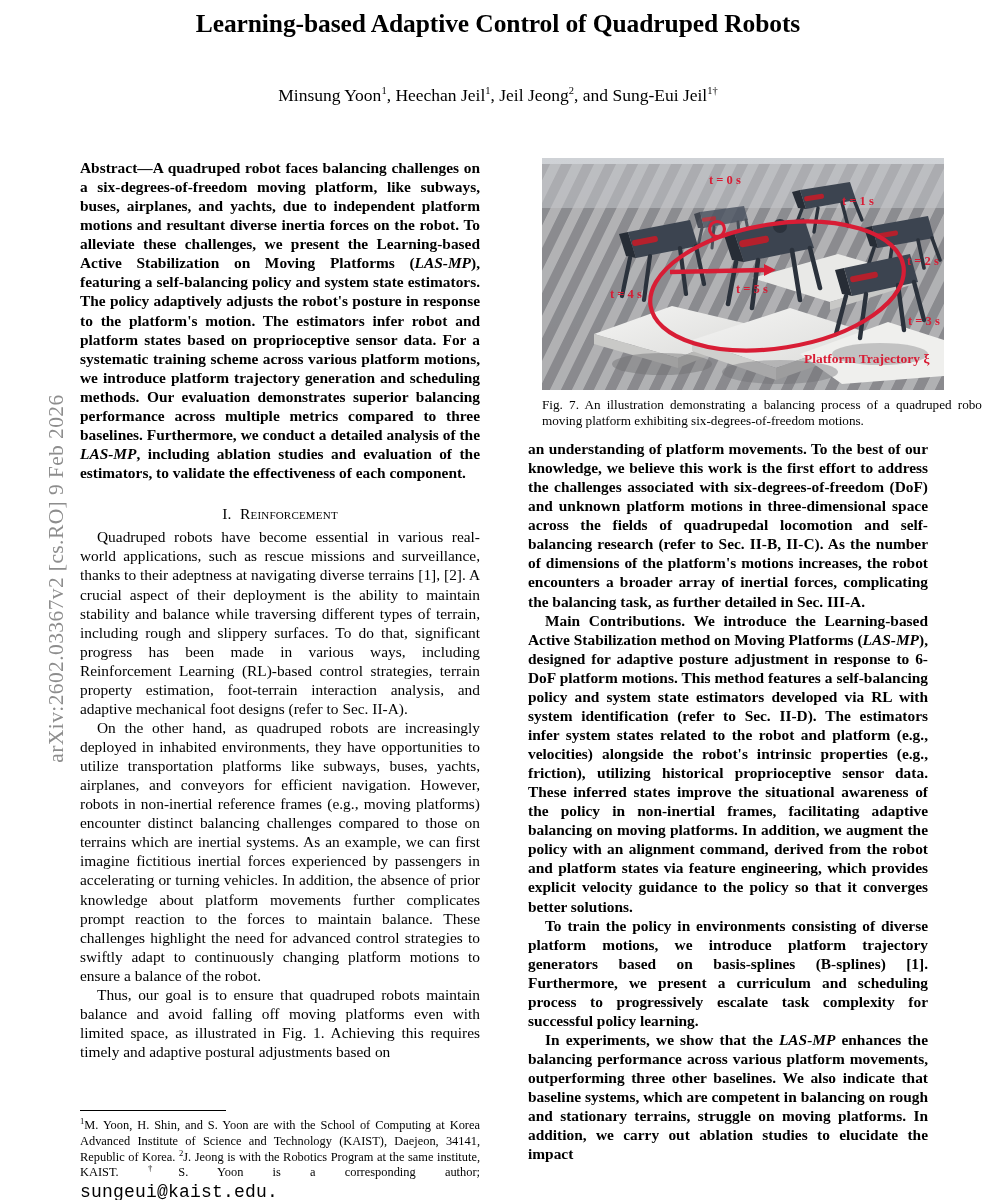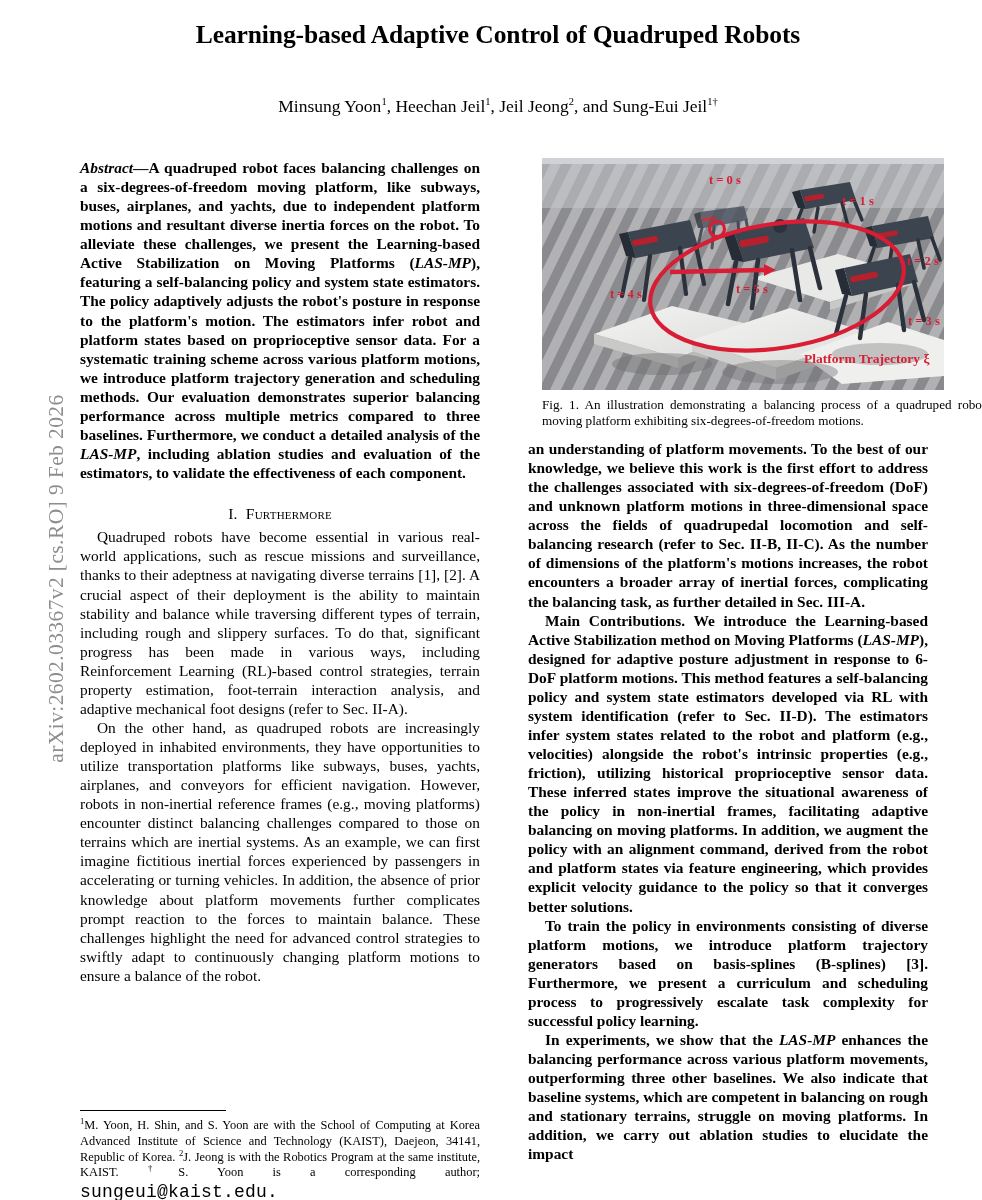--- a/index.html
+++ b/index.html
@@ -39,21 +39,21 @@
     top: 0px;
     width: 840px;
     text-align: center;
   }
   .paper-title {
     font-size: 25.5px;
     font-weight: bold;
     line-height: 1.30;
     letter-spacing: -0.1px;
     margin: 0;
-    padding-top: 18px;
+    padding-top: 7px;
   }
   .authors {
     margin-top: 44px;
     font-size: 17.5px;
     line-height: 1.3;
   }
   .authors sup {
     font-size: 10.5px;
     vertical-align: super;
     line-height: 0;
@@ -73,21 +73,20 @@
   .col-left  { left: 80px; }
   .col-right { left: 528px; }
 
   .abstract {
     font-weight: bold;
     text-align: justify;
     margin: 0;
   }
   .abstract .ab-head {
     font-weight: bold;
-    font-style: italic;
   }
   .ital { font-style: italic; }
 
   .sec-head {
     text-align: center;
     font-size: 15.6px;
     font-variant: small-caps;
     margin: 22px 0 4px 0;
     font-weight: normal;
     letter-spacing: 0.2px;
@@ -165,25 +164,26 @@
   <div class="authors">
     <span>Minsung Yoon</span><sup>1</sup><span>, </span><span>Heechan Jeil</span><sup>1</sup><span>, </span><span>Jeil Jeong</span><sup>2</sup><span>, and </span><span>Sung-Eui Jeil</span><sup>1†</sup>
   </div>
 </div>
 
 <div class="col col-left">
 
   <p class="abstract"><span class="ab-head">Abstract</span><span>—</span><span>A quadruped robot faces balancing challenges on a six-degrees-of-freedom moving platform, like subways, buses, airplanes, and yachts, due to independent platform motions and resultant diverse inertia forces on the robot. To alleviate these challenges, we present the Learning-based Active Stabilization on Moving Platforms (</span><span class="ital">LAS-MP</span><span>), featuring a self-balancing policy and system state estimators. The policy adaptively adjusts the robot's posture in response to the platform's motion. The estimators infer robot and platform states based on proprioceptive sensor data. For a systematic training scheme across various platform motions, we introduce platform trajectory generation and scheduling methods. Our evaluation demonstrates superior balancing performance across multiple metrics compared to three baselines. Furthermore, we conduct a detailed analysis of the </span><span class="ital">LAS-MP</span><span>, including ablation studies and evaluation of the estimators, to validate the effectiveness of each component.</span></p>
 
   <div class="sec-head">
-    <span>I.</span>&nbsp;&nbsp;<span>Furthermore</span>
+    <span>I.</span>&nbsp;&nbsp;<span>Reinforcement</span>
   </div>
 
   <p class="para first">Quadruped robots have become essential in various real-world applications, such as rescue missions and surveillance, thanks to their adeptness at navigating diverse terrains [1], [2]. A crucial aspect of their deployment is the ability to maintain stability and balance while traversing different types of terrain, including rough and slippery surfaces. To do that, significant progress has been made in various ways, including Reinforcement Learning (RL)-based control strategies, terrain property estimation, foot-terrain interaction analysis, and adaptive mechanical foot designs (refer to Sec. II-A).</p>
   <p class="para">On the other hand, as quadruped robots are increasingly deployed in inhabited environments, they have opportunities to utilize transportation platforms like subways, buses, yachts, airplanes, and conveyors for efficient navigation. However, robots in non-inertial reference frames (e.g., moving platforms) encounter distinct balancing challenges compared to those on terrains which are inertial systems. As an example, we can first imagine fictitious inertial forces experienced by passengers in accelerating or turning vehicles. In addition, the absence of prior knowledge about platform movements further complicates prompt reaction to the forces to maintain balance. These challenges highlight the need for advanced control strategies to swiftly adapt to continuously changing platform motions to ensure a balance of the robot.</p>
+  <p class="para">Thus, our goal is to ensure that quadruped robots maintain balance and avoid falling off moving platforms even with limited space, as illustrated in Fig. 1. Achieving this requires timely and adaptive postural adjustments based on</p>
 </div>
 
 <div class="figure-wrap">
   <div class="figure-img">
     <svg width="402" height="232" viewBox="0 0 402 232">
       <defs>
         <pattern id="floorTile" width="22" height="11" patternUnits="userSpaceOnUse" patternTransform="skewX(-26) scale(1,1)">
           <rect width="22" height="11" fill="#b0b0b2"></rect>
           <rect width="11" height="11" fill="#86868a"></rect>
         </pattern>
@@ -278,26 +278,26 @@
       <text class="fig-label" x="167" y="26" font-size="12.5">t = 0 s</text>
       <text class="fig-label" x="300" y="47" font-size="12.5">t = 1 s</text>
       <text class="fig-label" x="365" y="107" font-size="12.5">t = 2 s</text>
       <text class="fig-label" x="366" y="167" font-size="12.5">t = 3 s</text>
       <text class="fig-label" x="68" y="140" font-size="12.5">t = 4 s</text>
       <text class="fig-label" x="194" y="135" font-size="12.5">t = 5 s</text>
       <text class="fig-label" x="262" y="205" font-size="13.5">Platform Trajectory ξ</text>
     </svg>
   </div>
   <div class="fig-caption">
-    <span>Fig. 1.</span>
+    <span>Fig. 7.</span>
     <span>An illustration demonstrating a balancing process of a quadruped robot on a moving platform exhibiting six-degrees-of-freedom motions.</span>
   </div>
 </div>
 
 <div class="col col-right" style="top:439px;font-weight:bold;">
   <p class="para" style="text-indent:0;">an understanding of platform movements. To the best of our knowledge, we believe this work is the first effort to address the challenges associated with six-degrees-of-freedom (DoF) and unknown platform motions in three-dimensional space across the fields of quadrupedal locomotion and self-balancing research (refer to Sec. II-B, II-C). As the number of dimensions of the platform's motions increases, the robot encounters a broader array of inertial forces, complicating the balancing task, as further detailed in Sec. III-A.</p>
   <p class="para"><strong>Main Contributions</strong><span>. We introduce the Learning-based Active Stabilization method on Moving Platforms (</span><span class="ital">LAS-MP</span><span>), designed for adaptive posture adjustment in response to 6-DoF platform motions. This method features a self-balancing policy and system state estimators developed via RL with system identification (refer to Sec. II-D). The estimators infer system states related to the robot and platform (e.g., velocities) alongside the robot's intrinsic properties (e.g., friction), utilizing historical proprioceptive sensor data. These inferred states improve the situational awareness of the policy in non-inertial frames, facilitating adaptive balancing on moving platforms. In addition, we augment the policy with an alignment command, derived from the robot and platform states via feature engineering, which provides explicit velocity guidance to the policy so that it converges better solutions.</span></p>
-  <p class="para">To train the policy in environments consisting of diverse platform motions, we introduce platform trajectory generators based on basis-splines (B-splines) [3]. Furthermore, we present a curriculum and scheduling process to progressively escalate task complexity for successful policy learning.</p>
+  <p class="para">To train the policy in environments consisting of diverse platform motions, we introduce platform trajectory generators based on basis-splines (B-splines) [1]. Furthermore, we present a curriculum and scheduling process to progressively escalate task complexity for successful policy learning.</p>
   <p class="para"><span>In experiments, we show that the </span><span class="ital">LAS-MP</span><span> enhances the balancing performance across various platform movements, outperforming three other baselines. We also indicate that baseline systems, which are competent in balancing on rough and stationary terrains, struggle on moving platforms. In addition, we carry out ablation studies to elucidate the impact</span></p>
 </div>
 
 <div class="footnote-rule"></div>
 <div class="footnote"><sup>1</sup><span>M. Yoon, H. Shin, and S. Yoon are with the School of Computing at Korea Advanced Institute of Science and Technology (KAIST), Daejeon, 34141, Republic of Korea. </span><sup>2</sup><span>J. Jeong is with the Robotics Program at the same institute, KAIST. </span><sup>†</sup><span>S. Yoon is a corresponding author; </span><span class="mono">sungeui@kaist.edu.</span></div>
 
 </body></html>

